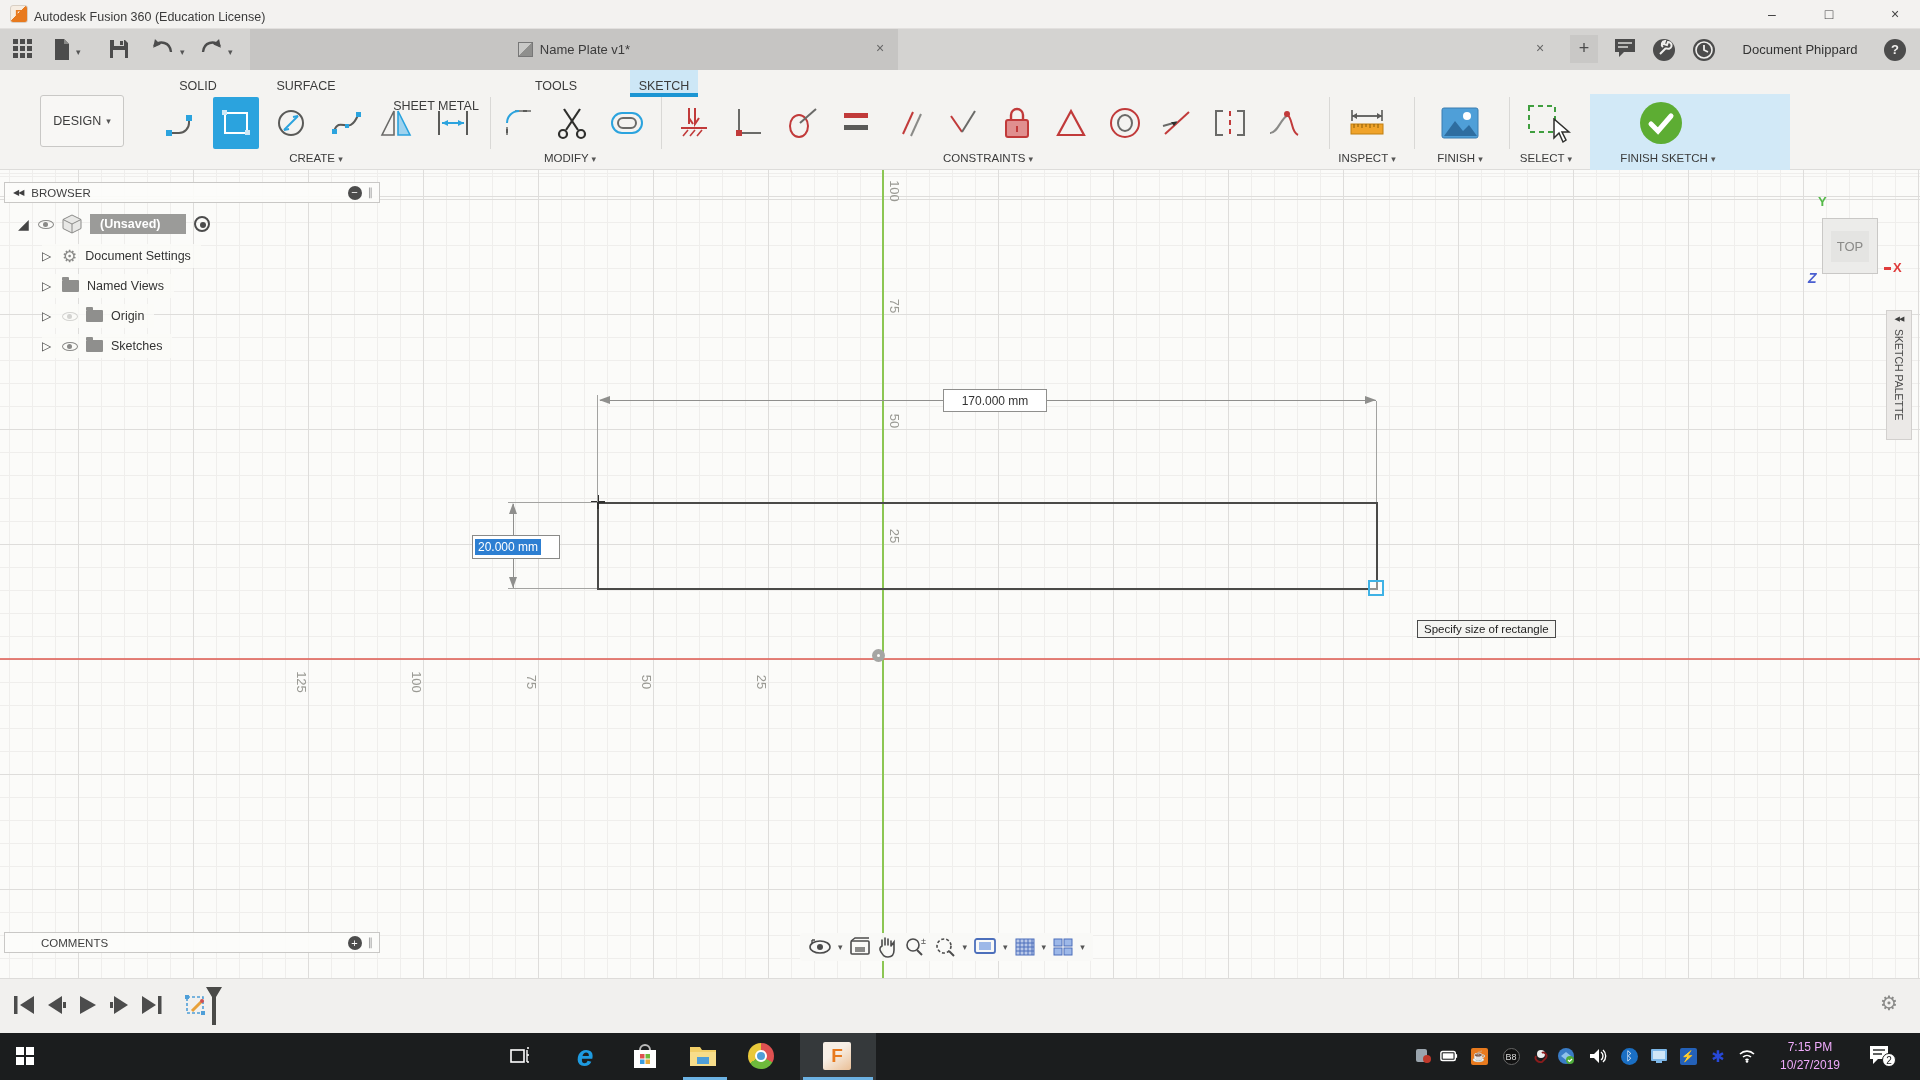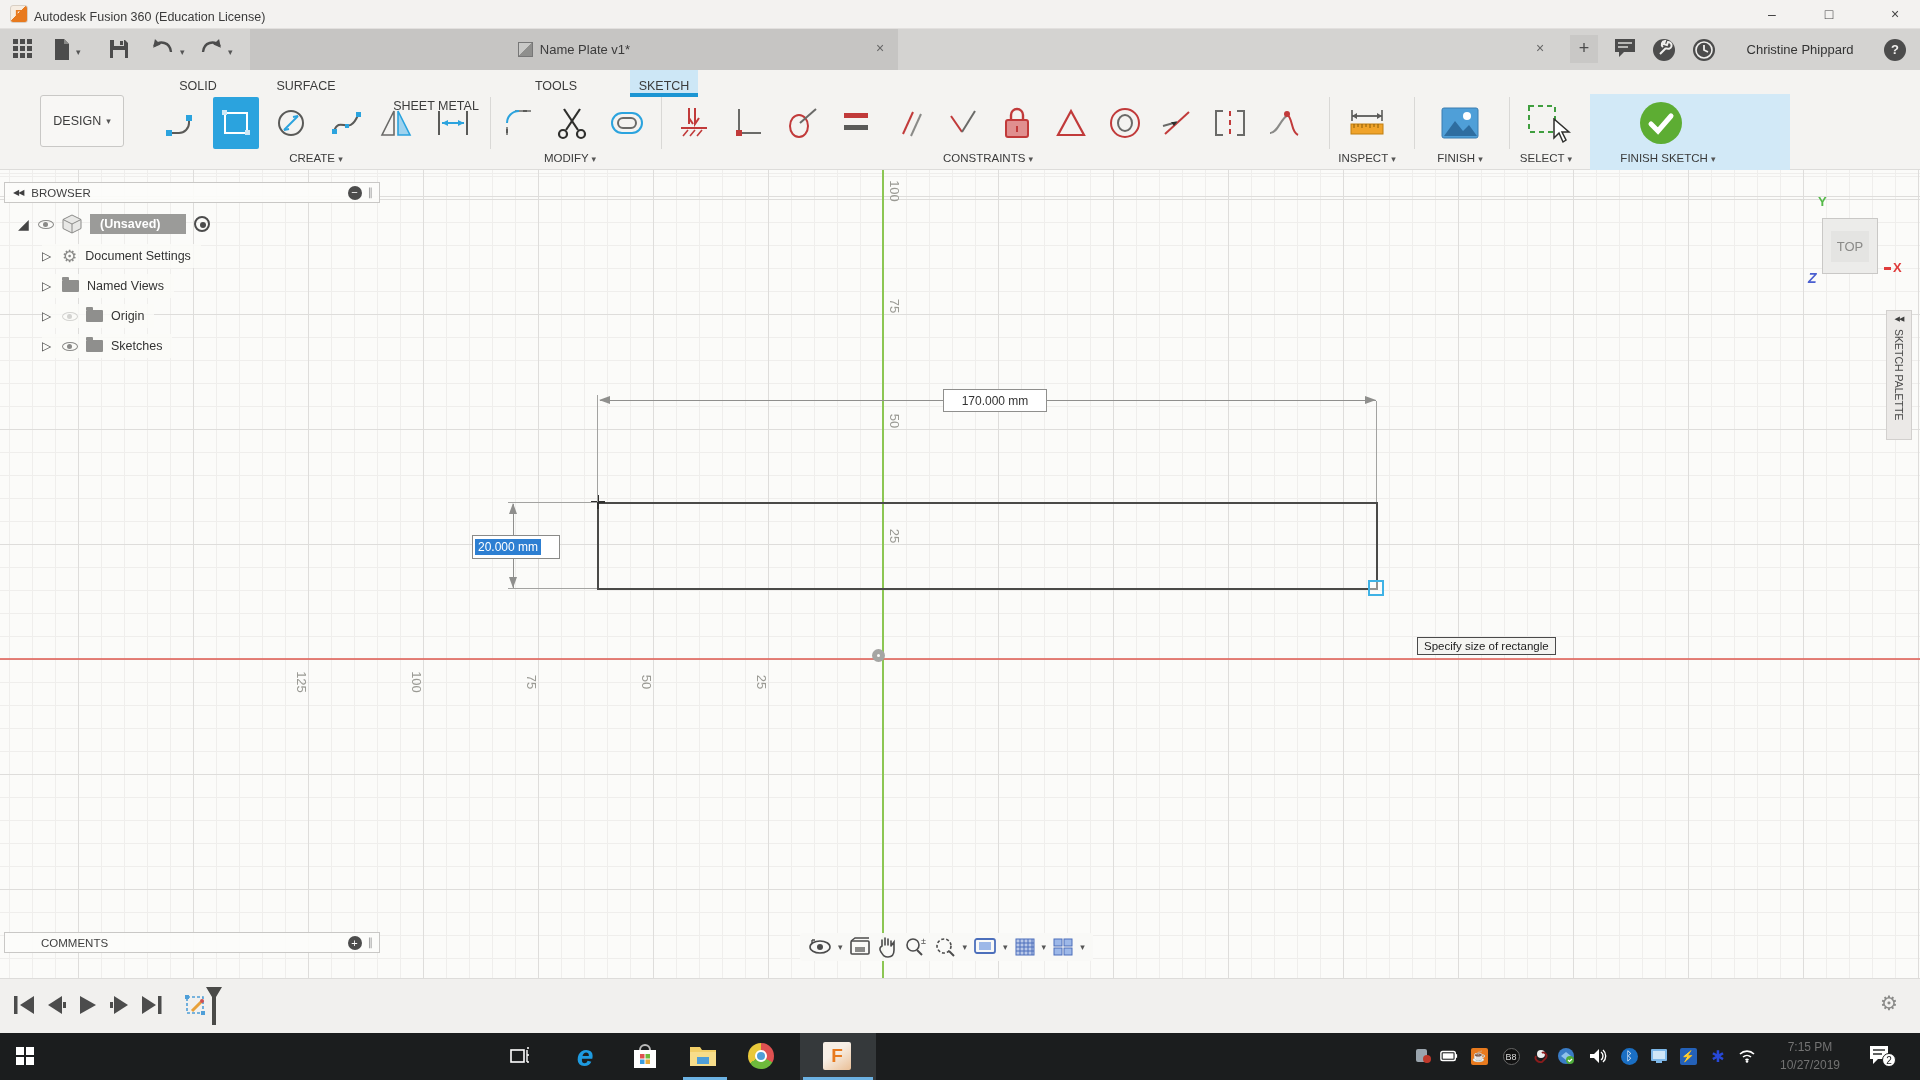--- a/index.html
+++ b/index.html
@@ -59,21 +59,21 @@
   #navbar{background:rgba(249,249,247,.95);border-radius:3px;display:flex;align-items:center;gap:6px;padding:0 8px;height:28px;}
   .navico{display:flex;align-items:center;}
   #timeline{left:0;top:978px;width:1920px;height:55px;background:#f1f0ee;border-top:1px solid #dddcda;}
   .pb{top:14px;width:24px;height:24px;}
   
   #taskbar{left:0;top:1033px;width:1920px;height:47px;background:#1b1d1e;}
   #searchbox{left:59px;top:0;width:436px;height:47px;background:#f7f7f7;border:1px solid #444;display:flex;align-items:center;}
   .tkico{top:8px;width:30px;height:30px;display:flex;align-items:center;justify-content:center;}
   .trayico{top:14px;width:18px;height:18px;display:flex;align-items:center;justify-content:center;font-size:13px;}
   .underline{top:44px;height:3px;background:#6cb2e3;}
-  #clockblk{left:1765px;top:5px;width:90px;color:#737373;font-size:12px;text-align:center;line-height:18px;}
+  #clockblk{left:1765px;top:5px;width:90px;color:#f0abfc;font-size:12px;text-align:center;line-height:18px;}
   .tooltip{border:1px solid #4a4a4a;background:#f4f4f1;font-size:11.5px;color:#222;padding:2px 6px;white-space:nowrap;}
   .dimbox{background:#fff;border:1px solid #8f8f8d;font-size:12px;color:#333;display:flex;align-items:center;justify-content:center;}
 </style>
 </head>
 <body>
 
 <div id="screen">
 
   <div class="abs" id="titlebar">
     <div class="abs" id="fusion-logo">F</div>
@@ -153,21 +153,21 @@
           <path d="M8 16 L14 10 M14 10 a3.4 3.4 0 1 0 2-6 l-1 3 -3 -1 1-3 a3.4 3.4 0 0 0 -2 6" stroke="#f0efed" stroke-width="2" fill="none"></path>
         </svg>
     </div>
     <div class="abs tbico" style="left:1692px;">
       <svg width="24" height="24" viewBox="0 0 24 24">
           <circle cx="12" cy="12" r="11" fill="#4c4c4c"></circle>
           <circle cx="12" cy="12" r="8" fill="none" stroke="#f0efed" stroke-width="1.6"></circle>
           <path d="M12 7 v5 l4 2" stroke="#f0efed" stroke-width="1.8" fill="none"></path>
         </svg>
     </div>
-    <div class="abs" style="left:1730px;top:13px;width:140px;text-align:center;font-size:13px;color:#333;">Christine Phippard</div>
+    <div class="abs" style="left:1730px;top:13px;width:140px;text-align:center;font-size:13px;color:#333;">Document Phippard</div>
     <div class="abs" style="left:1884px;top:10px;width:22px;height:22px;border-radius:50%;background:#4c4c4c;color:#f0efed;text-align:center;line-height:22px;font-size:13px;font-weight:bold;">?</div>
   </div>
 
   <div class="abs" id="ribbon">
     <div class="abs" id="sketchtab-bg"></div>
     <div class="abs" id="sketchtab-underline"></div>
     <div class="abs rtab" style="left:198px;">SOLID</div>
     <div class="abs rtab" style="left:306px;">SURFACE</div>
     <div class="abs rtab" style="left:436px;margin-top:20px;">SHEET METAL</div>
     <div class="abs rtab" style="left:556px;">TOOLS</div>
@@ -406,21 +406,21 @@
 
     <div class="abs extline" style="left:508px;top:332px;width:89px;height:1px;"></div>
     <div class="abs extline" style="left:508px;top:418px;width:89px;height:1px;"></div>
     <div class="abs dimline" style="left:513px;top:334px;width:1px;height:84px;"></div>
     <div class="abs arrow" style="left:509px;top:333px;border-left:4px solid transparent;border-right:4px solid transparent;border-bottom:11px solid #8f8f8d;"></div>
     <div class="abs arrow" style="left:509px;top:407px;border-left:4px solid transparent;border-right:4px solid transparent;border-top:11px solid #8f8f8d;"></div>
     <div class="abs" style="left:472px;top:365px;width:88px;height:24px;background:#fff;border:1px solid #8a8a88;display:flex;align-items:center;padding:0 2px;">
       <span style="background:#2d7fd2;color:#fff;font-size:12px;padding:1px 3px;">20.000 mm</span>
     </div>
 
-    <div class="abs tooltip" style="left:1417px;top:467px;">Specify size of rectangle</div>
+    <div class="abs tooltip" style="left:1417px;top:450px;">Specify size of rectangle</div>
 
     <div class="abs panelhdr" style="left:4px;top:12px;width:376px;">
       <span style="margin:0 8px;font-size:8px;color:#3f3f3f;letter-spacing:-1px;">◀◀</span>
       <span>BROWSER</span>
       <span style="margin-left:auto;width:14px;height:14px;border-radius:50%;background:#4c4c4c;color:#fff;text-align:center;line-height:13px;font-size:11px;">−</span>
       <span style="margin:0 6px;color:#999;font-size:11px;">∥</span>
     </div>
     <div class="abs treerow" style="left:18px;top:42px;">
       <span class="expander" style="font-size:14px;">◢</span>
       <span class="eye"></span>

